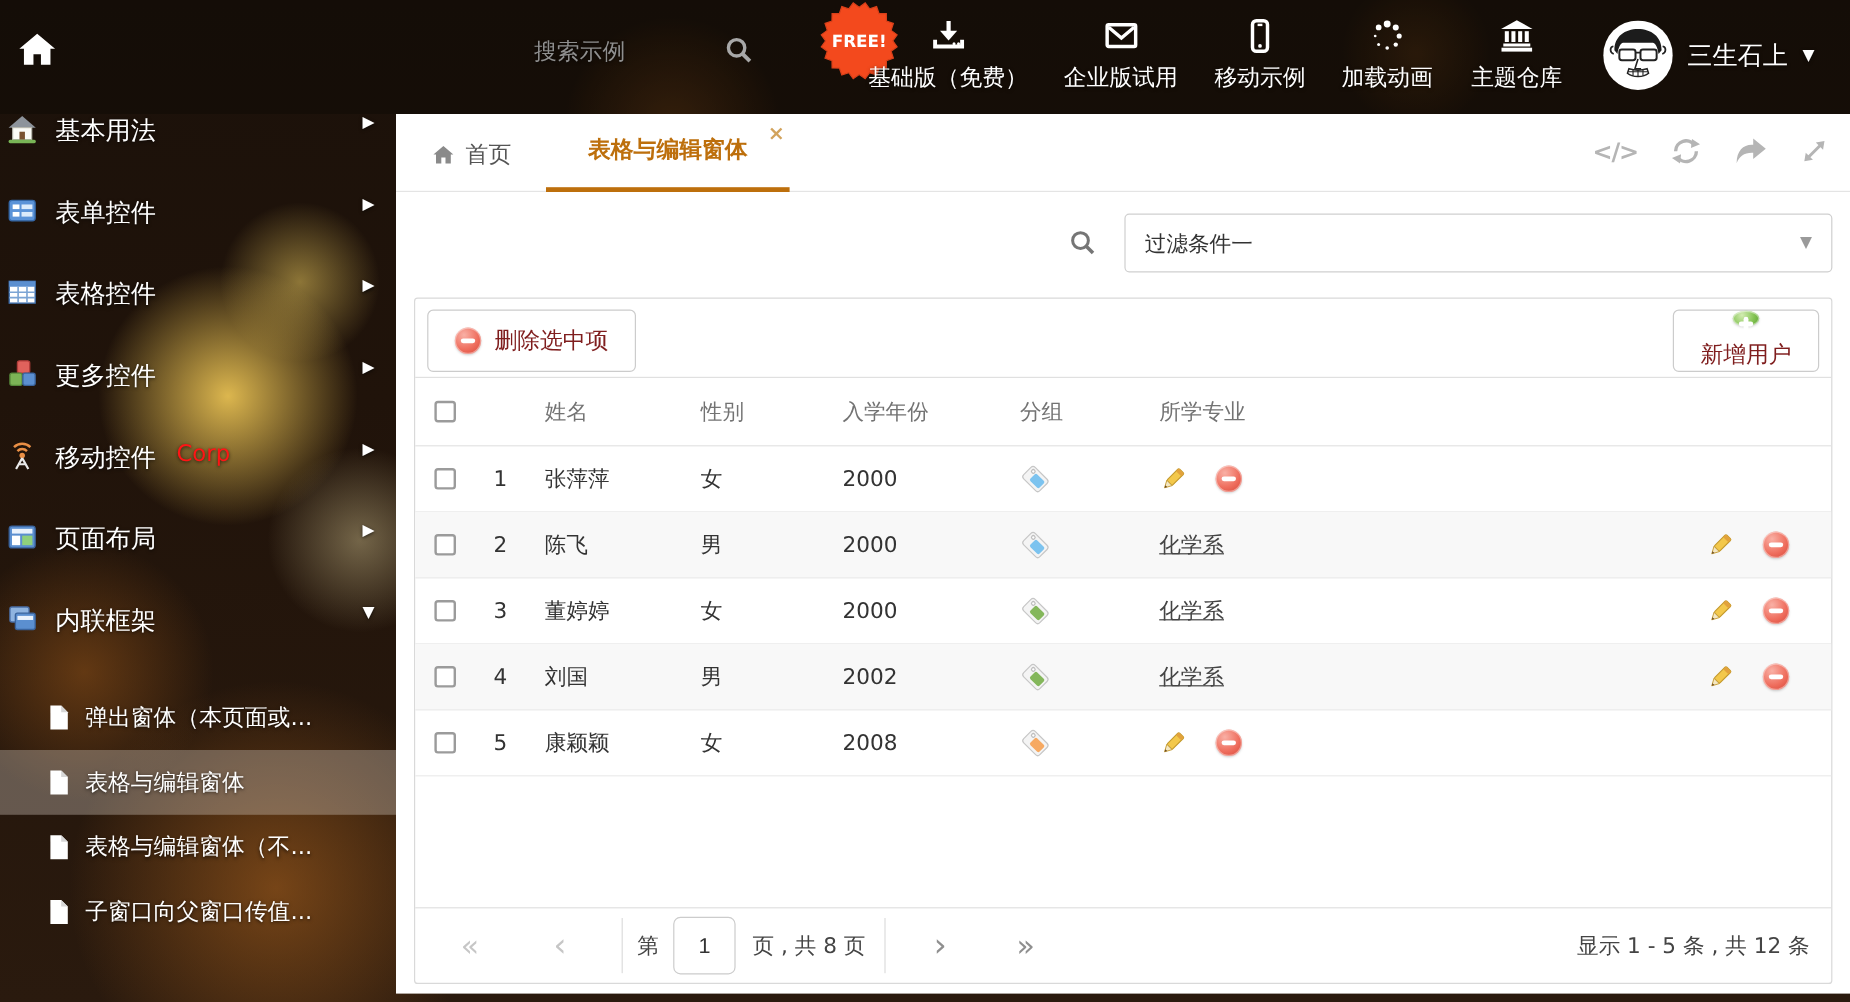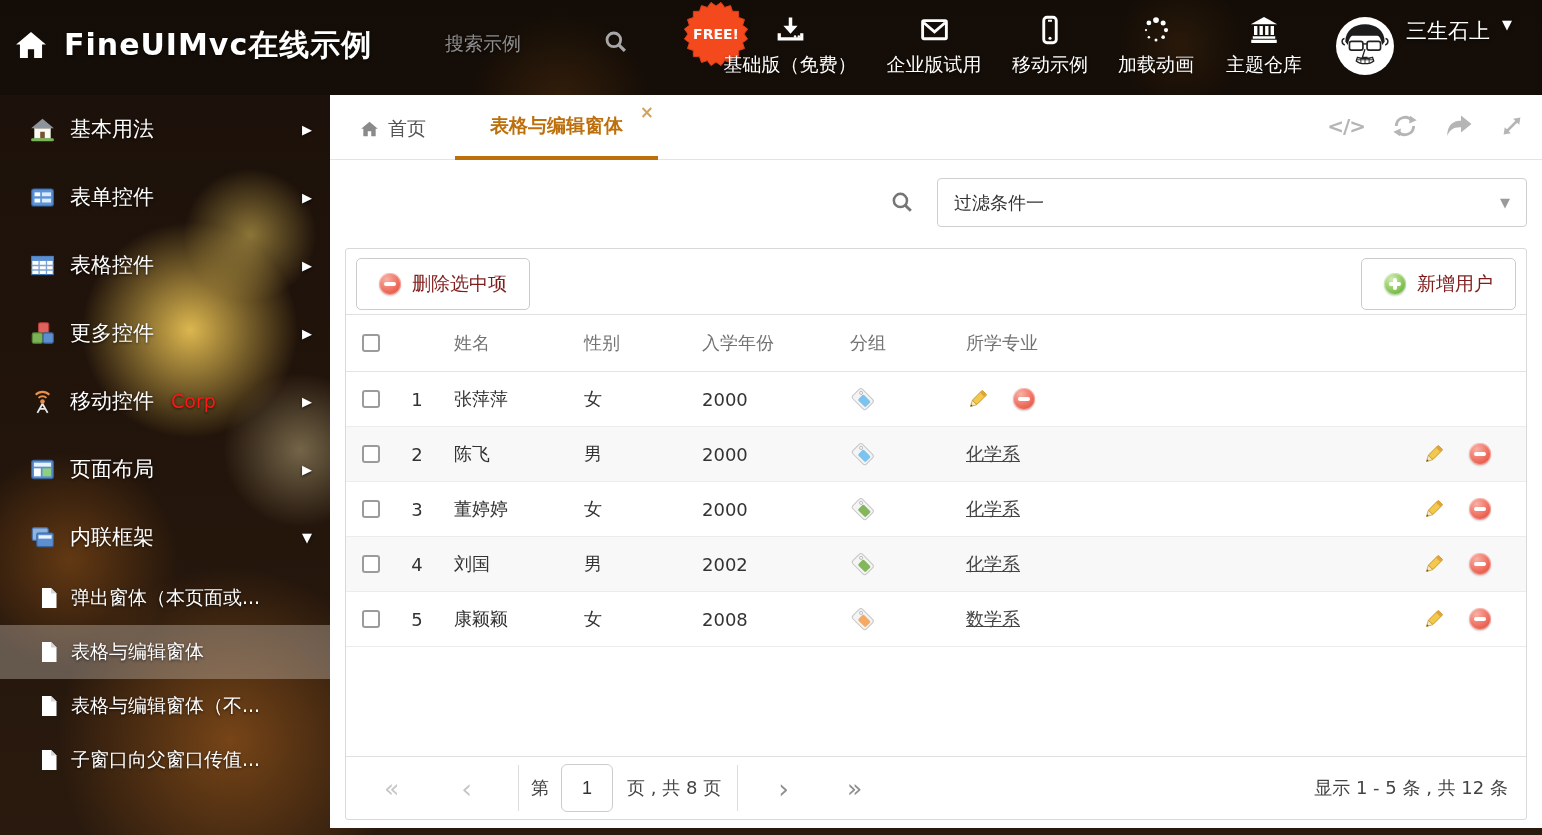--- a/index.html
+++ b/index.html
@@ -21,26 +21,26 @@
   .top { position:absolute; top:0; left:0; width:100%; height:95px; background:rgba(5,3,1,.28); color:#fff; }
   .top * { text-shadow:0 1px 3px rgba(0,0,0,.65); }
   .brand { position:absolute; left:14px; top:25px; display:flex; align-items:center; gap:16px; }
   .brand-title { font-size:30px; font-weight:bold; letter-spacing:1px; }
   .hsearch { position:absolute; left:430px; top:33px; width:150px; background:transparent; border:none; outline:none; color:#ddd; font-size:19px;margin-left:15px; }
   .hsearch::placeholder { color:#8f8f8f; }
   .hmag { position:absolute; left:603px; top:29px; }
   .free { position:absolute; left:683px; top:1px; width:66px; height:66px; }
   .free text { font-size:14px; font-weight:bold; fill:#fff; text-shadow:none; }
   .hnav { position:absolute; top:15px; transform:translateX(-50%); display:flex; flex-direction:column; align-items:center; gap:7px; font-size:19px; white-space:nowrap; cursor:pointer; }
-  .huser { position:absolute; left:1336px; top:17px; display:flex; gap:12px; cursor:pointer; }
+  .huser { position:absolute; left:1336px; top:17px; display:flex; align-items:center; gap:12px; cursor:pointer; }
   .huser-name { font-size:21px; }
   .huser-caret { font-size:13px; }
   
   .sidebar { position:absolute; left:0; top:95px; width:330px; height:740px; color:#fff; }
-  .snav { height:68px; display:flex; align-items:center; gap:15px; padding:0 18px 0 30px; font-size:21px; cursor:pointer; text-shadow:0 1px 3px rgba(0,0,0,.7); }
+  .snav { height:68px; display:flex; align-items:flex-start; gap:15px; padding:0 18px 0 6px; font-size:21px; cursor:pointer; text-shadow:0 1px 3px rgba(0,0,0,.7); }
   .snav .arr { margin-left:auto; font-size:13px; }
   .snav .corp { color:#ff1515; font-size:19px; margin-left:2px; }
   .ssub { height:54px; display:flex; align-items:center; gap:13px; padding:0 18px 0 40px; font-size:19px; cursor:pointer; text-shadow:0 1px 3px rgba(0,0,0,.7); }
   .ssub.sel { background:rgba(205,195,185,.38); }
   
   .main { position:absolute; left:330px; top:95px; width:1212px; height:733px; background:#fff; }
   .tabbar { position:relative; height:65px; border-bottom:1px solid #e4e4e4;padding-left:24px; }
   .tab-home { position:absolute; left:30px; top:21px; display:flex; align-items:center; gap:9px; color:#555; font-size:19px; cursor:pointer; }
   .tab-active { position:absolute; left:125px; top:0; width:203px; height:65px; cursor:pointer; }
   .tab-active .lbl { display:block; text-align:center; line-height:60px; color:#bd6f0c; font-weight:bold; font-size:19px; }
@@ -54,21 +54,21 @@
   .fsearch { position:absolute; left:15px; top:18px; width:580px; height:49px; border:1px solid #cfcfcf; border-radius:4px; font-size:18px; color:#333; padding:0 46px 0 16px; outline:none; }
   .fsearch::placeholder { color:#9e9e9e; }
   .fmag { position:absolute; left:560px; top:30px; }
   .fselect { position:absolute; left:607px; top:18px; width:590px; height:49px; border:1px solid #cfcfcf; border-radius:4px; display:flex; align-items:center; padding:0 16px; font-size:18px; color:#333; cursor:pointer; }
   .fselect .caret { margin-left:auto; color:#9a9a9a; font-size:13px; }
   
   .gpanel { position:absolute; left:15px; top:153px; width:1182px; height:572px; border:1px solid #d9d9d9; border-radius:3px; display:flex; flex-direction:column; background:#fff; }
   .gtoolbar { height:66px; position:relative; border-bottom:1px solid #e0e0e0; }
   .btn { position:absolute; top:9px; height:52px; border:1px solid #ccc; border-radius:5px; background:#fff; display:inline-flex; align-items:center; gap:11px; padding:0 22px; font-size:19px; color:#7f1d1d; cursor:pointer; }
   .btn-del { left:10px; }
-  .btn-add { right:10px; }
+  .btn-add { right:10px;flex-direction:column; }
   .ghead, .grow { display:grid; grid-template-columns:50px 42px 130px 118px 148px 116px auto 120px; align-items:center; }
   .ghead { height:57px; border-bottom:1px solid #e3e3e3; color:#737373; font-size:18px; }
   .grow { height:55px; border-bottom:1px solid #ececec; color:#333; font-size:18px; }
   .grow.alt { background:#f8f8f8; }
   .cell { padding-left:16px; }
   .ccheck { display:flex; justify-content:center; padding-left:0; }
   .cnum { text-align:center; padding-left:0; }
   .checkbox { width:18px; height:18px; border:2px solid #9b9b9b; border-radius:3px; background:#fff; display:inline-block; cursor:pointer; }
   .mlink { color:#444; text-decoration:underline; cursor:pointer; }
   .cact { display:flex; align-items:center; gap:24px; }
@@ -98,21 +98,20 @@
 
 <div class="page">
 
   <div class="top">
     <div class="brand">
       <span style="line-height:0">
         <svg width="34" height="34" viewBox="0 0 24 24">
             <path d="M12 2.2L22.5 11h-2.7v9.5h-5.6v-6.2h-4.4v6.2H4.2V11H1.5z" fill="#fff"></path>
           </svg>
       </span>
-      <span class="brand-title">FineUIMvc在线示例</span>
     </div>
     <input class="hsearch" placeholder="搜索示例" style="">
     <span class="hmag" style="line-height:0">
       <svg width="26" height="26" viewBox="0 0 24 24">
           <circle cx="10" cy="10" r="6.3" fill="none" stroke="#a8a8a8" stroke-width="2.6"></circle>
           <path d="M14.8 14.8l5.4 5.4" stroke="#a8a8a8" stroke-width="3"></path>
         </svg>
     </span>
     <svg class="free" viewBox="0 0 66 66">
       <polygon points="61.0,33.0 64.6,38.0 59.6,41.7 61.5,47.5 55.7,49.5 55.6,55.6 49.5,55.7 47.5,61.5 41.7,59.6 38.0,64.6 33.0,61.0 28.0,64.6 24.3,59.6 18.5,61.5 16.5,55.7 10.4,55.6 10.3,49.5 4.5,47.5 6.4,41.7 1.4,38.0 5.0,33.0 1.4,28.0 6.4,24.3 4.5,18.5 10.3,16.5 10.4,10.4 16.5,10.3 18.5,4.5 24.3,6.4 28.0,1.4 33.0,5.0 38.0,1.4 41.7,6.4 47.5,4.5 49.5,10.3 55.6,10.4 55.7,16.5 61.5,18.5 59.6,24.3 64.6,28.0" fill="#f3491d" stroke="#d8401a"></polygon>
@@ -512,21 +511,20 @@
     <span class="cell">2008</span>
     <span class="cell" style="line-height:0">
       <svg width="26" height="26" viewBox="0 0 26 26">
                 <g transform="rotate(45 13 13)">
                   <rect x="3.5" y="6.5" width="19" height="13.5" rx="2.5" fill="#f4f4f4" stroke="#c6c6c6"></rect>
                   <circle cx="7.3" cy="10" r="1.5" fill="#fff" stroke="#bdbdbd"></circle>
                   <rect class="tag-fill" x="9.8" y="9.4" width="10.8" height="8" rx="1.6" fill="#f6a962"></rect>
                 </g>
               </svg>
     </span>
-    <span class="cell"><a class="mlink" href="#">数学系</a></span>
     <span class="cell cact">
       <span class="edit-ic">
         <svg width="23" height="23" viewBox="0 0 22 22">
                   <g transform="rotate(45 11 11)">
                     <rect x="8" y="1.5" width="6" height="13.5" rx="1" fill="#f3c84b" stroke="#c49a2e" stroke-width=".9"></rect>
                     <rect x="8" y="1.5" width="6" height="3.2" rx="1" fill="#e2a23c"></rect>
                     <polygon points="8,15 14,15 11,20.5" fill="#f4e7c3" stroke="#c49a2e" stroke-width=".7"></polygon>
                     <polygon points="9.9,18.6 12.1,18.6 11,20.5" fill="#6b4a23"></polygon>
                   </g>
                 </svg>

